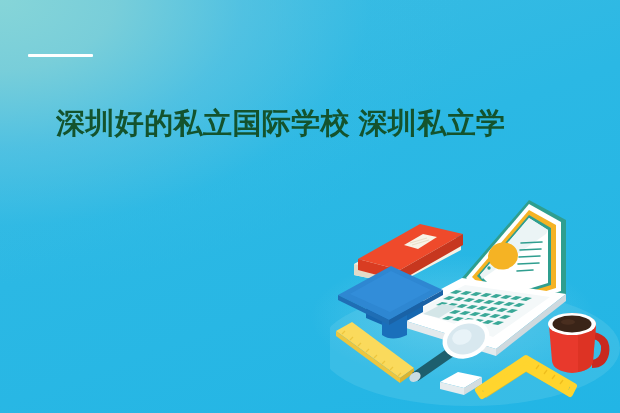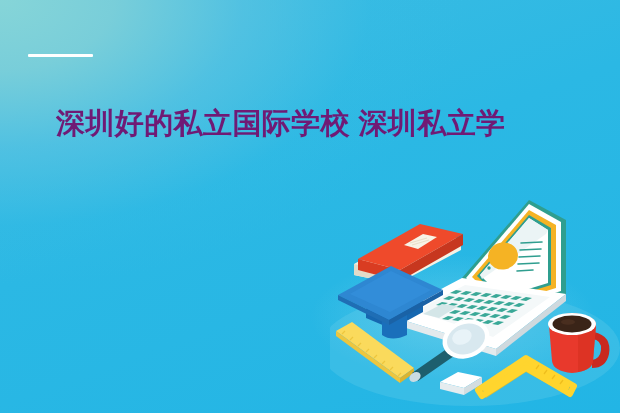--- a/index.html
+++ b/index.html
@@ -54,21 +54,21 @@
     width: 65px;
     height: 3px;
     background: #ffffff;
     border-radius: 1px;
   }
   .headline {
     position: absolute;
     left: 56px;
     top: 103px;
     width: 552px;
-    color: #701a75;
+    color: #14532d;
     font-size: 29px;
     line-height: 40px;
     font-weight: 700;
     letter-spacing: 0.4px;
     white-space: nowrap;
     overflow: hidden;
   }
 
   
   .illus {

